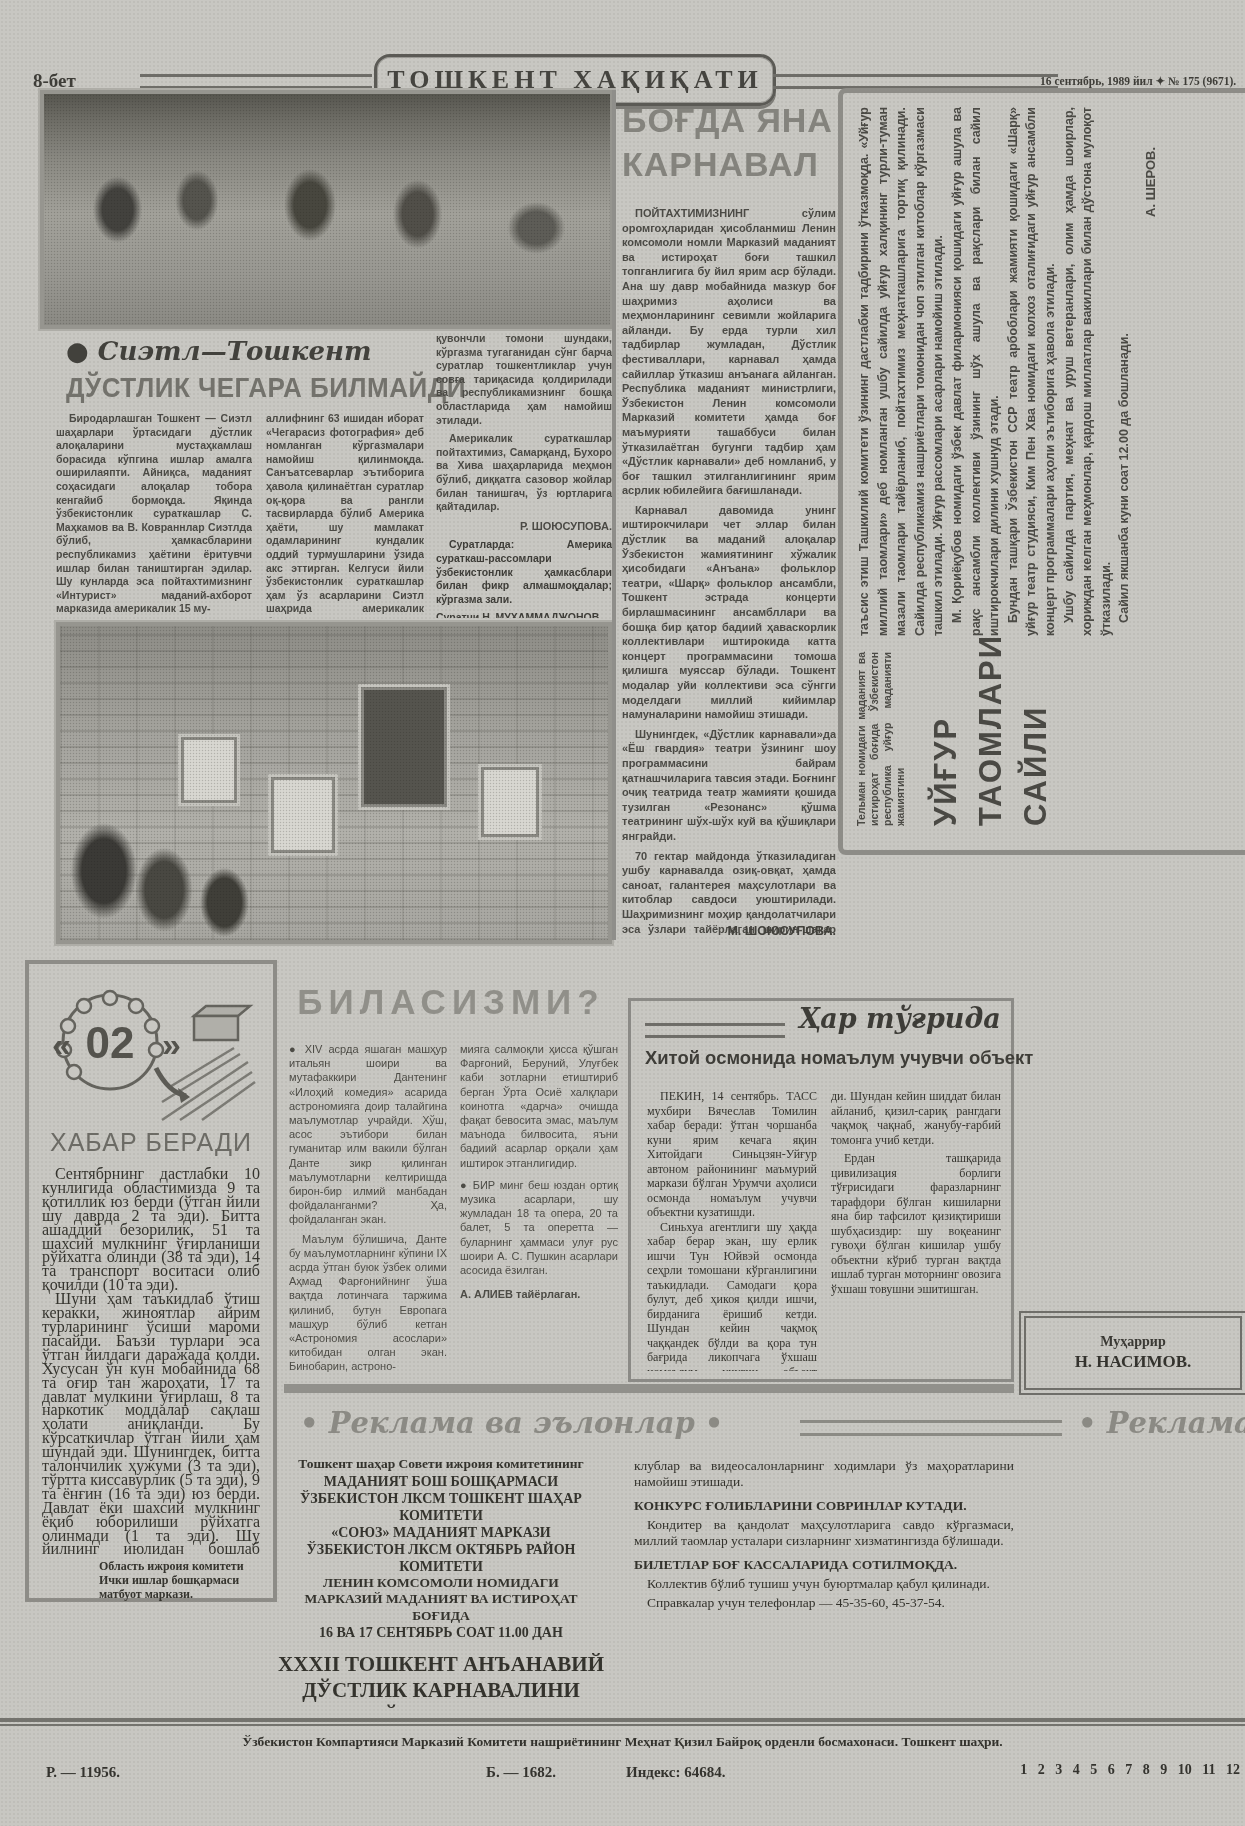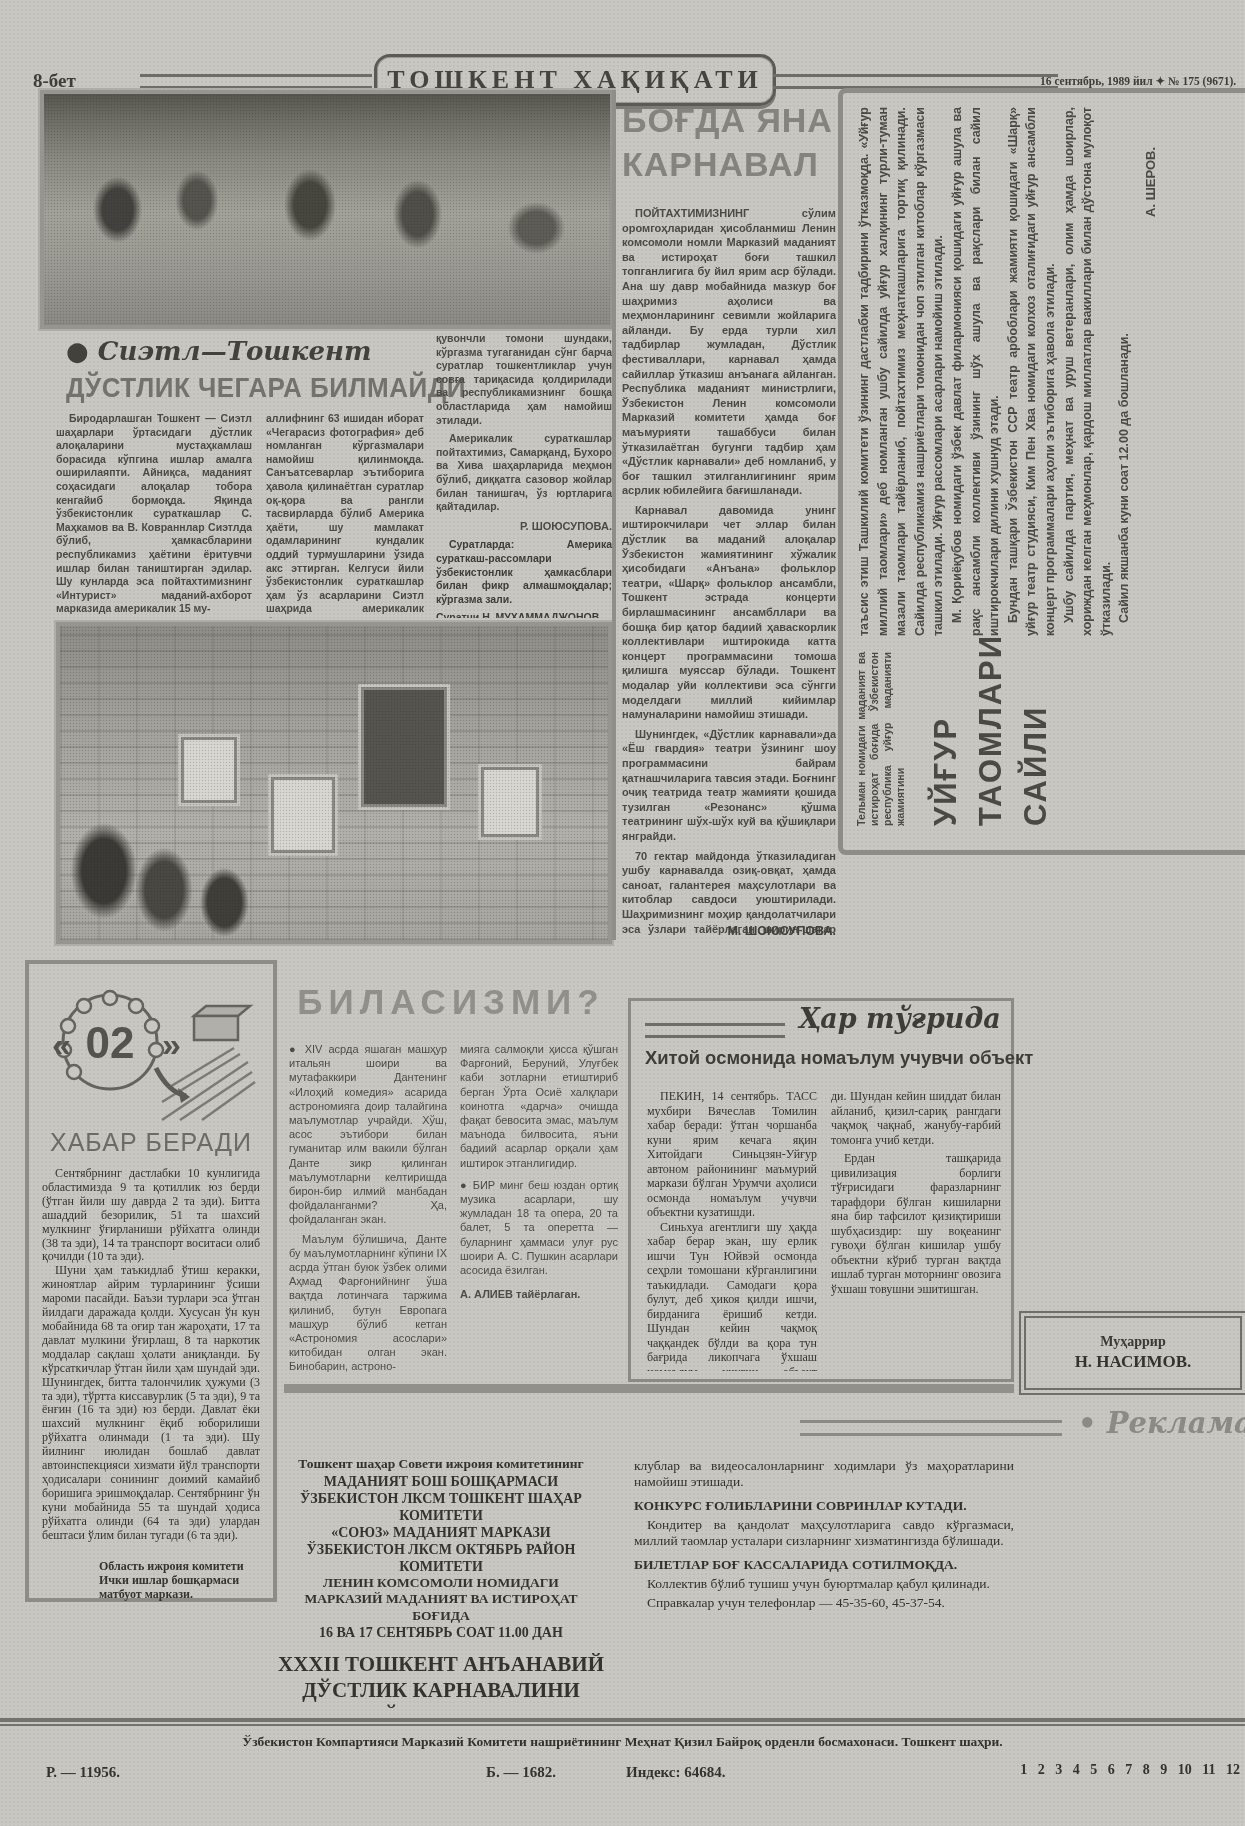--- a/index.html
+++ b/index.html
@@ -137,21 +137,21 @@
           <path d="M124 112 L190 72"></path>
       </g>
       <g fill="#b0afa9" stroke="#64635d" stroke-width="2.5">
         <path d="M150 40 l44 0 l12 -10 l-44 0 z"></path>
           <rect x="150" y="40" width="44" height="24"></rect>
       </g>
       <path d="M112 92 Q124 116 142 120" stroke="#5c5b55" stroke-width="5" fill="none"></path>
       <path d="M146 121 l-12 -9 l3 15 z" fill="#5c5b55"></path>
     </svg>
     <div class="sans" style="text-align:center;margin-top:4px;font-size:25px;font-weight:400;letter-spacing:1px;color:#6c6b65;">ХАБАР БЕРАДИ</div>
-    <div class="serif jt" style="margin:10px 13px 0;height:388px;overflow:hidden;font-size:12px;line-height:13.9px;color:#35342e;">
+    <div class="serif jt" style="margin:10px 13px 0;height:388px;overflow:hidden;font-size:16px;line-height:13.9px;color:#35342e;">
       <p class="ind">Сентябрнинг дастлабки 10 кунлигида областимизда 9 та қотиллик юз берди (ўтган йили шу даврда 2 та эди). Битта ашаддий безорилик, 51 та шахсий мулкнинг ўғирланиши рўйхатга олинди (38 та эди), 14 та транспорт воситаси олиб қочилди (10 та эди).</p>
       <p class="ind">Шуни ҳам таъкидлаб ўтиш керакки, жиноятлар айрим турларининг ўсиши мароми пасайди. Баъзи турлари эса ўтган йилдаги даражада қолди. Хусусан ўн кун мобайнида 68 та оғир тан жароҳати, 17 та давлат мулкини ўғирлаш, 8 та наркотик моддалар сақлаш ҳолати аниқланди. Бу кўрсаткичлар ўтган йили ҳам шундай эди. Шунингдек, битта талончилик ҳужуми (3 та эди), тўртта киссавурлик (5 та эди), 9 та ёнғин (16 та эди) юз берди. Давлат ёки шахсий мулкнинг ёқиб юборилиши рўйхатга олинмади (1 та эди). Шу йилнинг июлидан бошлаб давлат автоинспекцияси хизмати йўл транспорти ҳодисалари сонининг доимий камайиб боришига эришмоқдалар. Сентябрнинг ўн куни мобайнида 55 та шундай ҳодиса рўйхатга олинди (64 та эди) улардан бештаси ўлим билан тугади (6 та эди).</p>
     </div>
     <div class="serif" style="margin:4px 13px 0 70px;font-size:12px;line-height:14px;font-weight:700;color:#35342e;">Область ижроия комитети Ички ишлар бошқармаси матбуот маркази.</div>
   </div>
 
   <div class="abs sans jt bodycol" style="left:289px;top:1042px;width:158px;height:332px;font-size:11px;line-height:14.2px;color:#4d4c46;">
     <p>● XIV асрда яшаган машҳур итальян шоири ва мутафаккири Дантенинг «Илоҳий комедия» асарида астрономияга доир талайгина маълумотлар учрайди. Хўш, асос эътибори билан гуманитар илм вакили бўлган Данте зикр қилинган маълумотларни келтиришда бирон-бир илмий манбадан фойдаланганми? Ҳа, фойдаланган экан.</p>
     <p class="ind" style="margin-top:5px;">Маълум бўлишича, Данте бу маълумотларнинг кўпини IX асрда ўтган буюк ўзбек олими Аҳмад Фарғонийнинг ўша вақтда лотинчага таржима қилиниб, бутун Европага машҳур бўлиб кетган «Астрономия асослари» китобидан олган экан. Бинобарин, астроно-</p>
   </div>
@@ -177,20 +177,21 @@
   </div>
 
   <div class="abs" style="left:1024px;top:1316px;width:214px;height:70px;border:2px solid #6f6e69;outline:2px solid #6f6e69;outline-offset:3px;
        display:flex;flex-direction:column;align-items:center;justify-content:center;gap:2px;">
     <div class="serif" style="font-size:14px;font-weight:700;color:#3a3934;">Муҳаррир</div>
     <div class="serif" style="font-size:17px;font-weight:700;color:#34332e;">Н. НАСИМОВ.</div>
   </div>
 
   <div class="abs" style="left:284px;top:1384px;width:730px;height:9px;background:#91908b;"></div>
 
+  <div class="abs script" style="left:300px;top:1406px;font-size:29px;color:#8b8a84;">• Реклама ва эълонлар •</div>
   <div class="abs" style="left:800px;top:1420px;width:262px;height:10px;border-top:3px solid #8b8a84;border-bottom:3px solid #8b8a84;"></div>
   <div class="abs script" style="left:1078px;top:1406px;font-size:29px;color:#8b8a84;white-space:nowrap;">• Реклама ва эълонлар</div>
 
   <div class="abs serif" style="left:276px;top:1456px;width:330px;height:252px;overflow:hidden;text-align:center;color:#34332d;">
     <div style="font-size:13.5px;font-weight:700;line-height:16.5px;">Тошкент шаҳар Совети ижроия комитетининг</div>
     <div style="font-size:14px;font-weight:700;line-height:17px;">МАДАНИЯТ БОШ БОШҚАРМАСИ</div>
     <div style="font-size:14px;font-weight:700;line-height:17px;">ЎЗБЕКИСТОН ЛКСМ ТОШКЕНТ ШАҲАР КОМИТЕТИ</div>
     <div style="font-size:14px;font-weight:700;line-height:17px;">«СОЮЗ» МАДАНИЯТ МАРКАЗИ</div>
     <div style="font-size:14px;font-weight:700;line-height:17px;">ЎЗБЕКИСТОН ЛКСМ ОКТЯБРЬ РАЙОН КОМИТЕТИ</div>
     <div style="font-size:13.5px;font-weight:700;line-height:16.5px;">ЛЕНИН КОМСОМОЛИ НОМИДАГИ</div>

